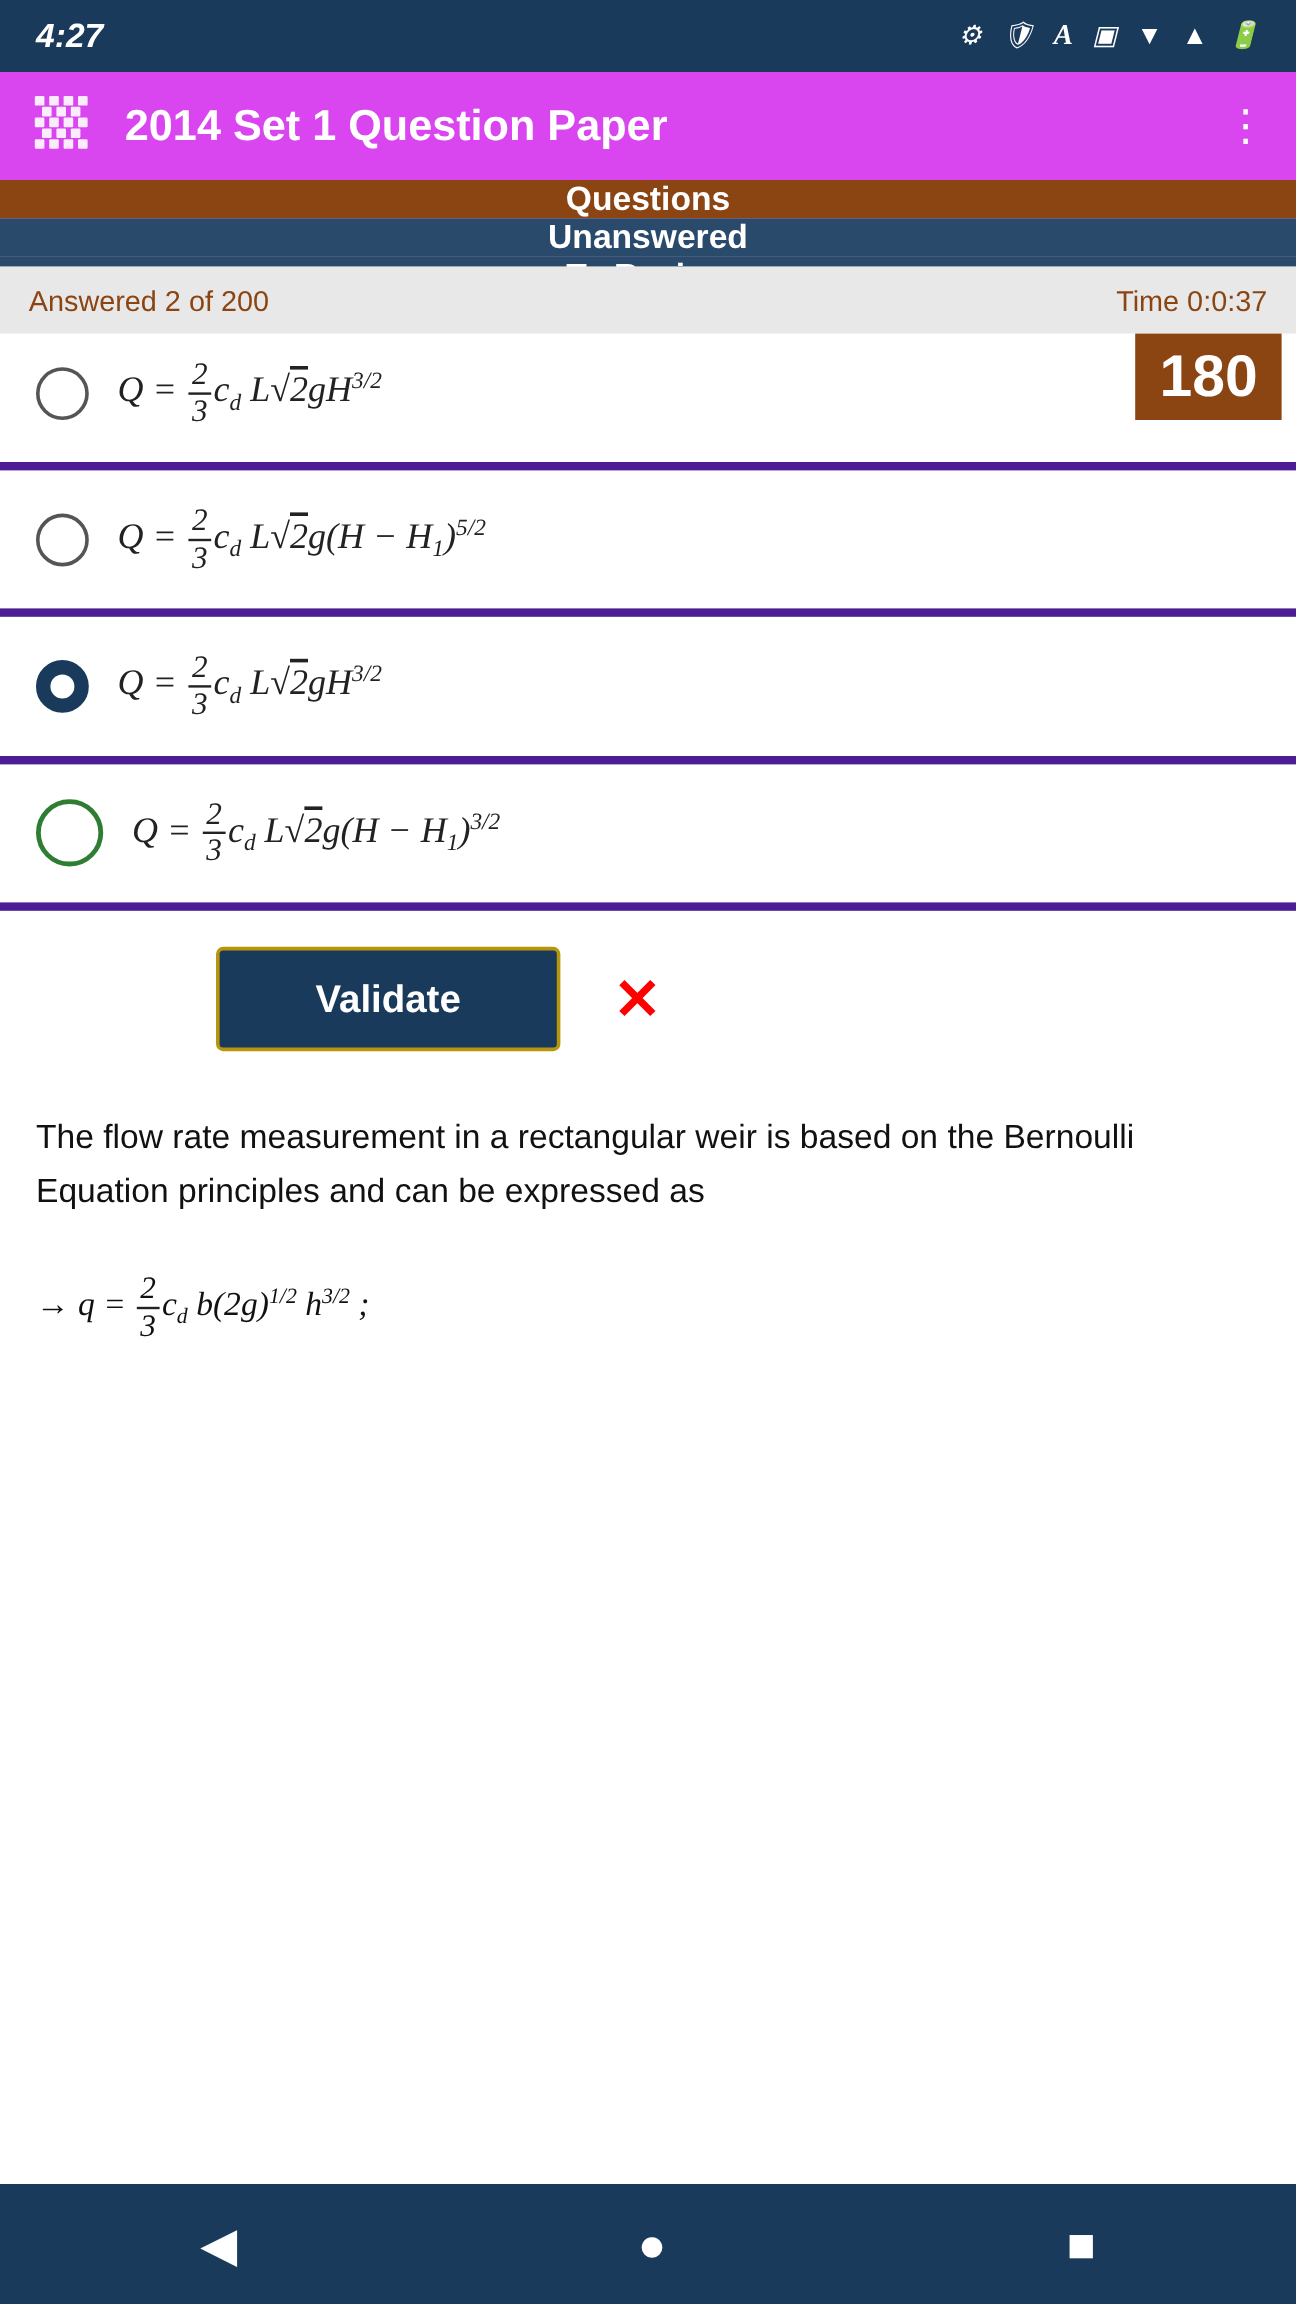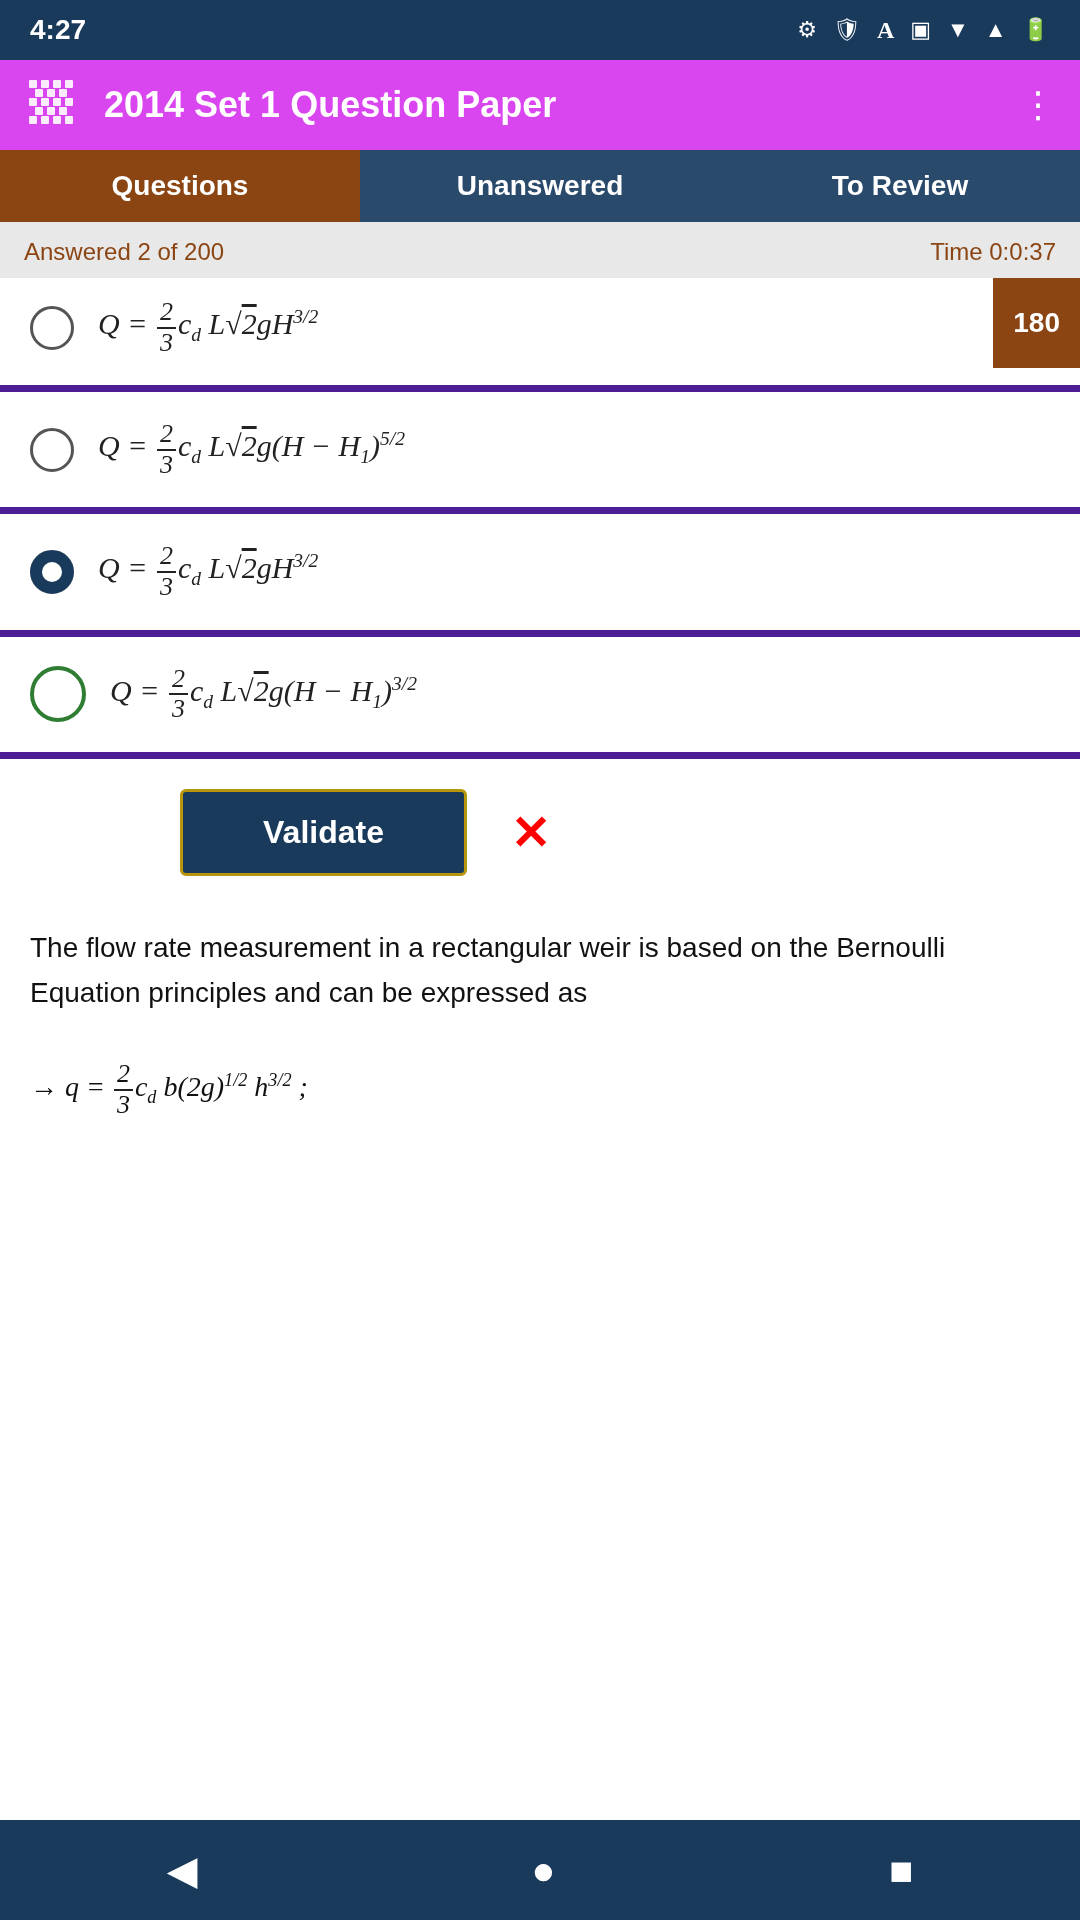--- a/index.html
+++ b/index.html
@@ -15,20 +15,21 @@
 
     
     .status-bar {
       background: #1a3a5c;
       color: white;
       display: flex;
       justify-content: space-between;
       align-items: center;
       padding: 10px 30px;
       height: 60px;
+      font-style: italic;
     }
     .status-left {
       font-size: 28px;
       font-weight: bold;
       font-family: Arial, sans-serif;
     }
     .status-right {
       display: flex;
       gap: 16px;
       align-items: center;
@@ -67,20 +68,21 @@
       font-size: 36px;
       color: white;
       cursor: pointer;
     }
 
     
     .tab-bar {
       background: #f0abfc;
       display: flex;
       height: 72px;
+      flex-direction: column;
     }
     .tab {
       flex: 1;
       display: flex;
       align-items: center;
       justify-content: center;
       font-size: 28px;
       font-weight: bold;
       font-family: Arial, sans-serif;
       color: white;
@@ -121,27 +123,27 @@
     .main-content {
       background: white;
       flex: 1;
       position: relative;
     }
 
     
     .question-badge {
       position: absolute;
       top: 0;
-      right: 0;
+      right: 12px;
       background: #8b4513;
       color: white;
-      font-size: 28px;
-      font-weight: bold;
-      font-family: Arial, sans-serif;
-      padding: 29px 20px;
+      font-size: 49px;
+      font-weight: bold;
+      font-family: Arial, sans-serif;
+      padding: 8px 20px;
       min-width: 80px;
       text-align: center;
     }
 
     
     .options-container {
       padding: 0;
     }
     .option-row {
       display: flex;

